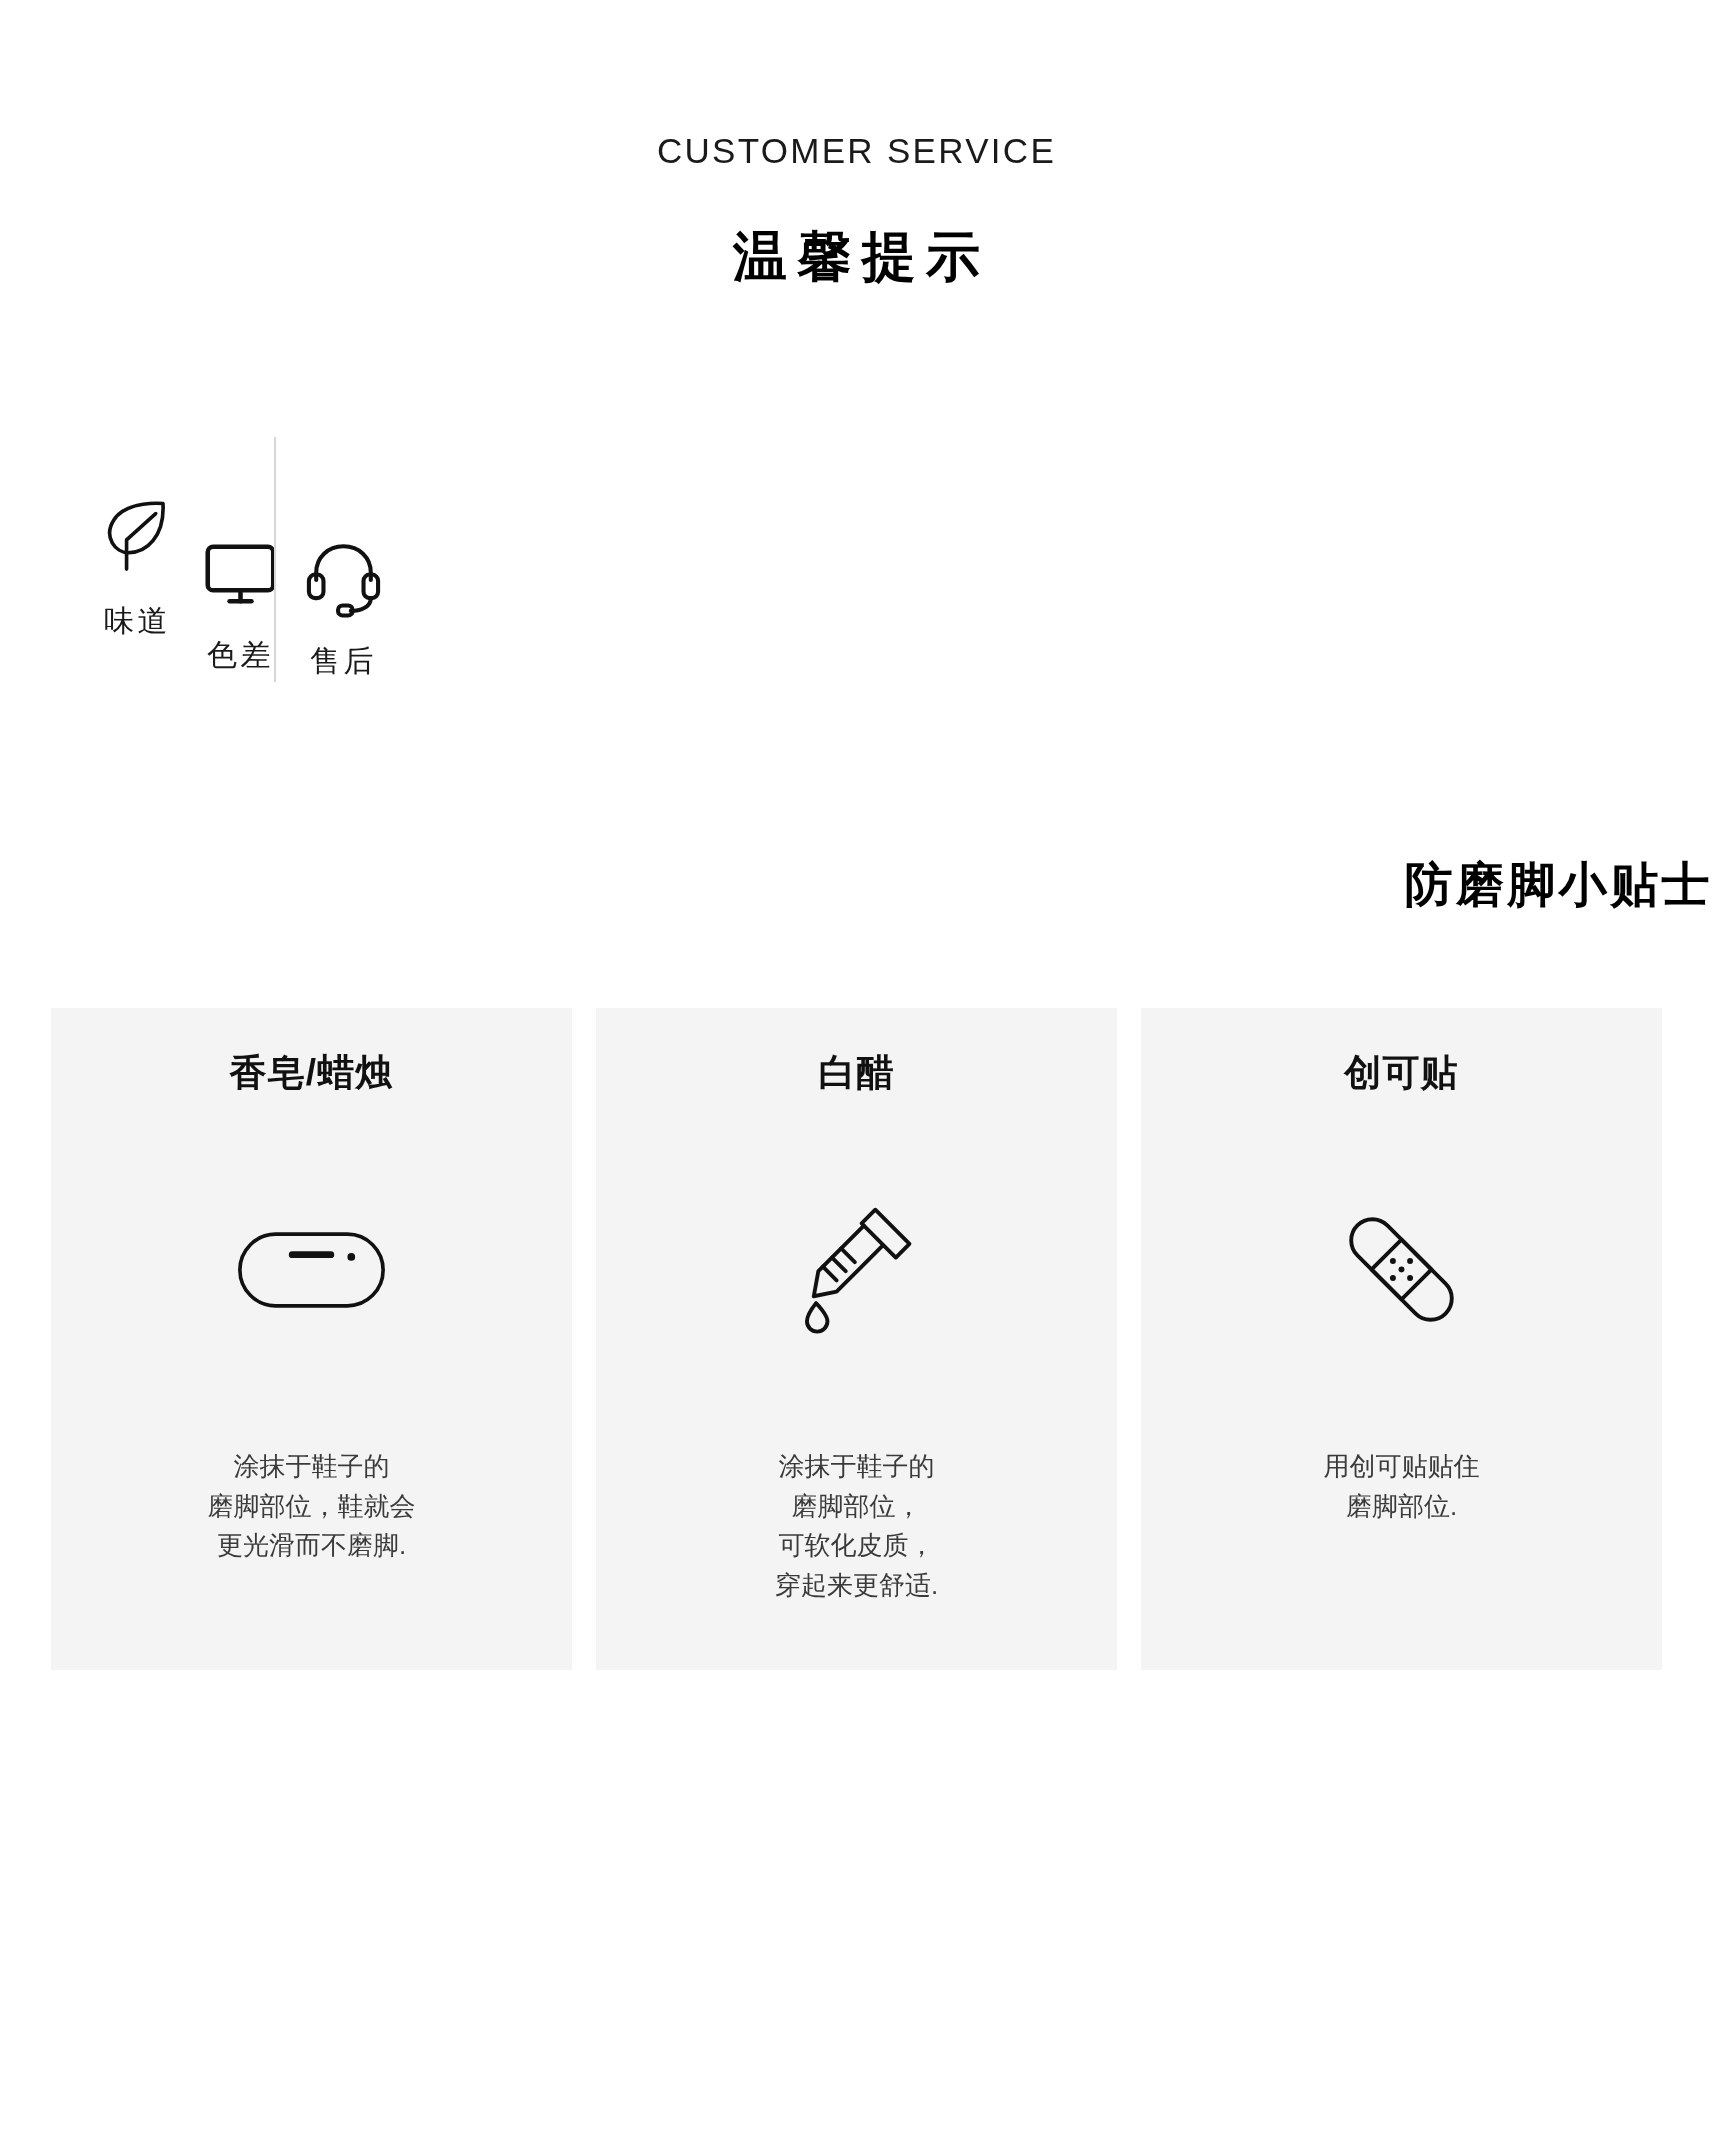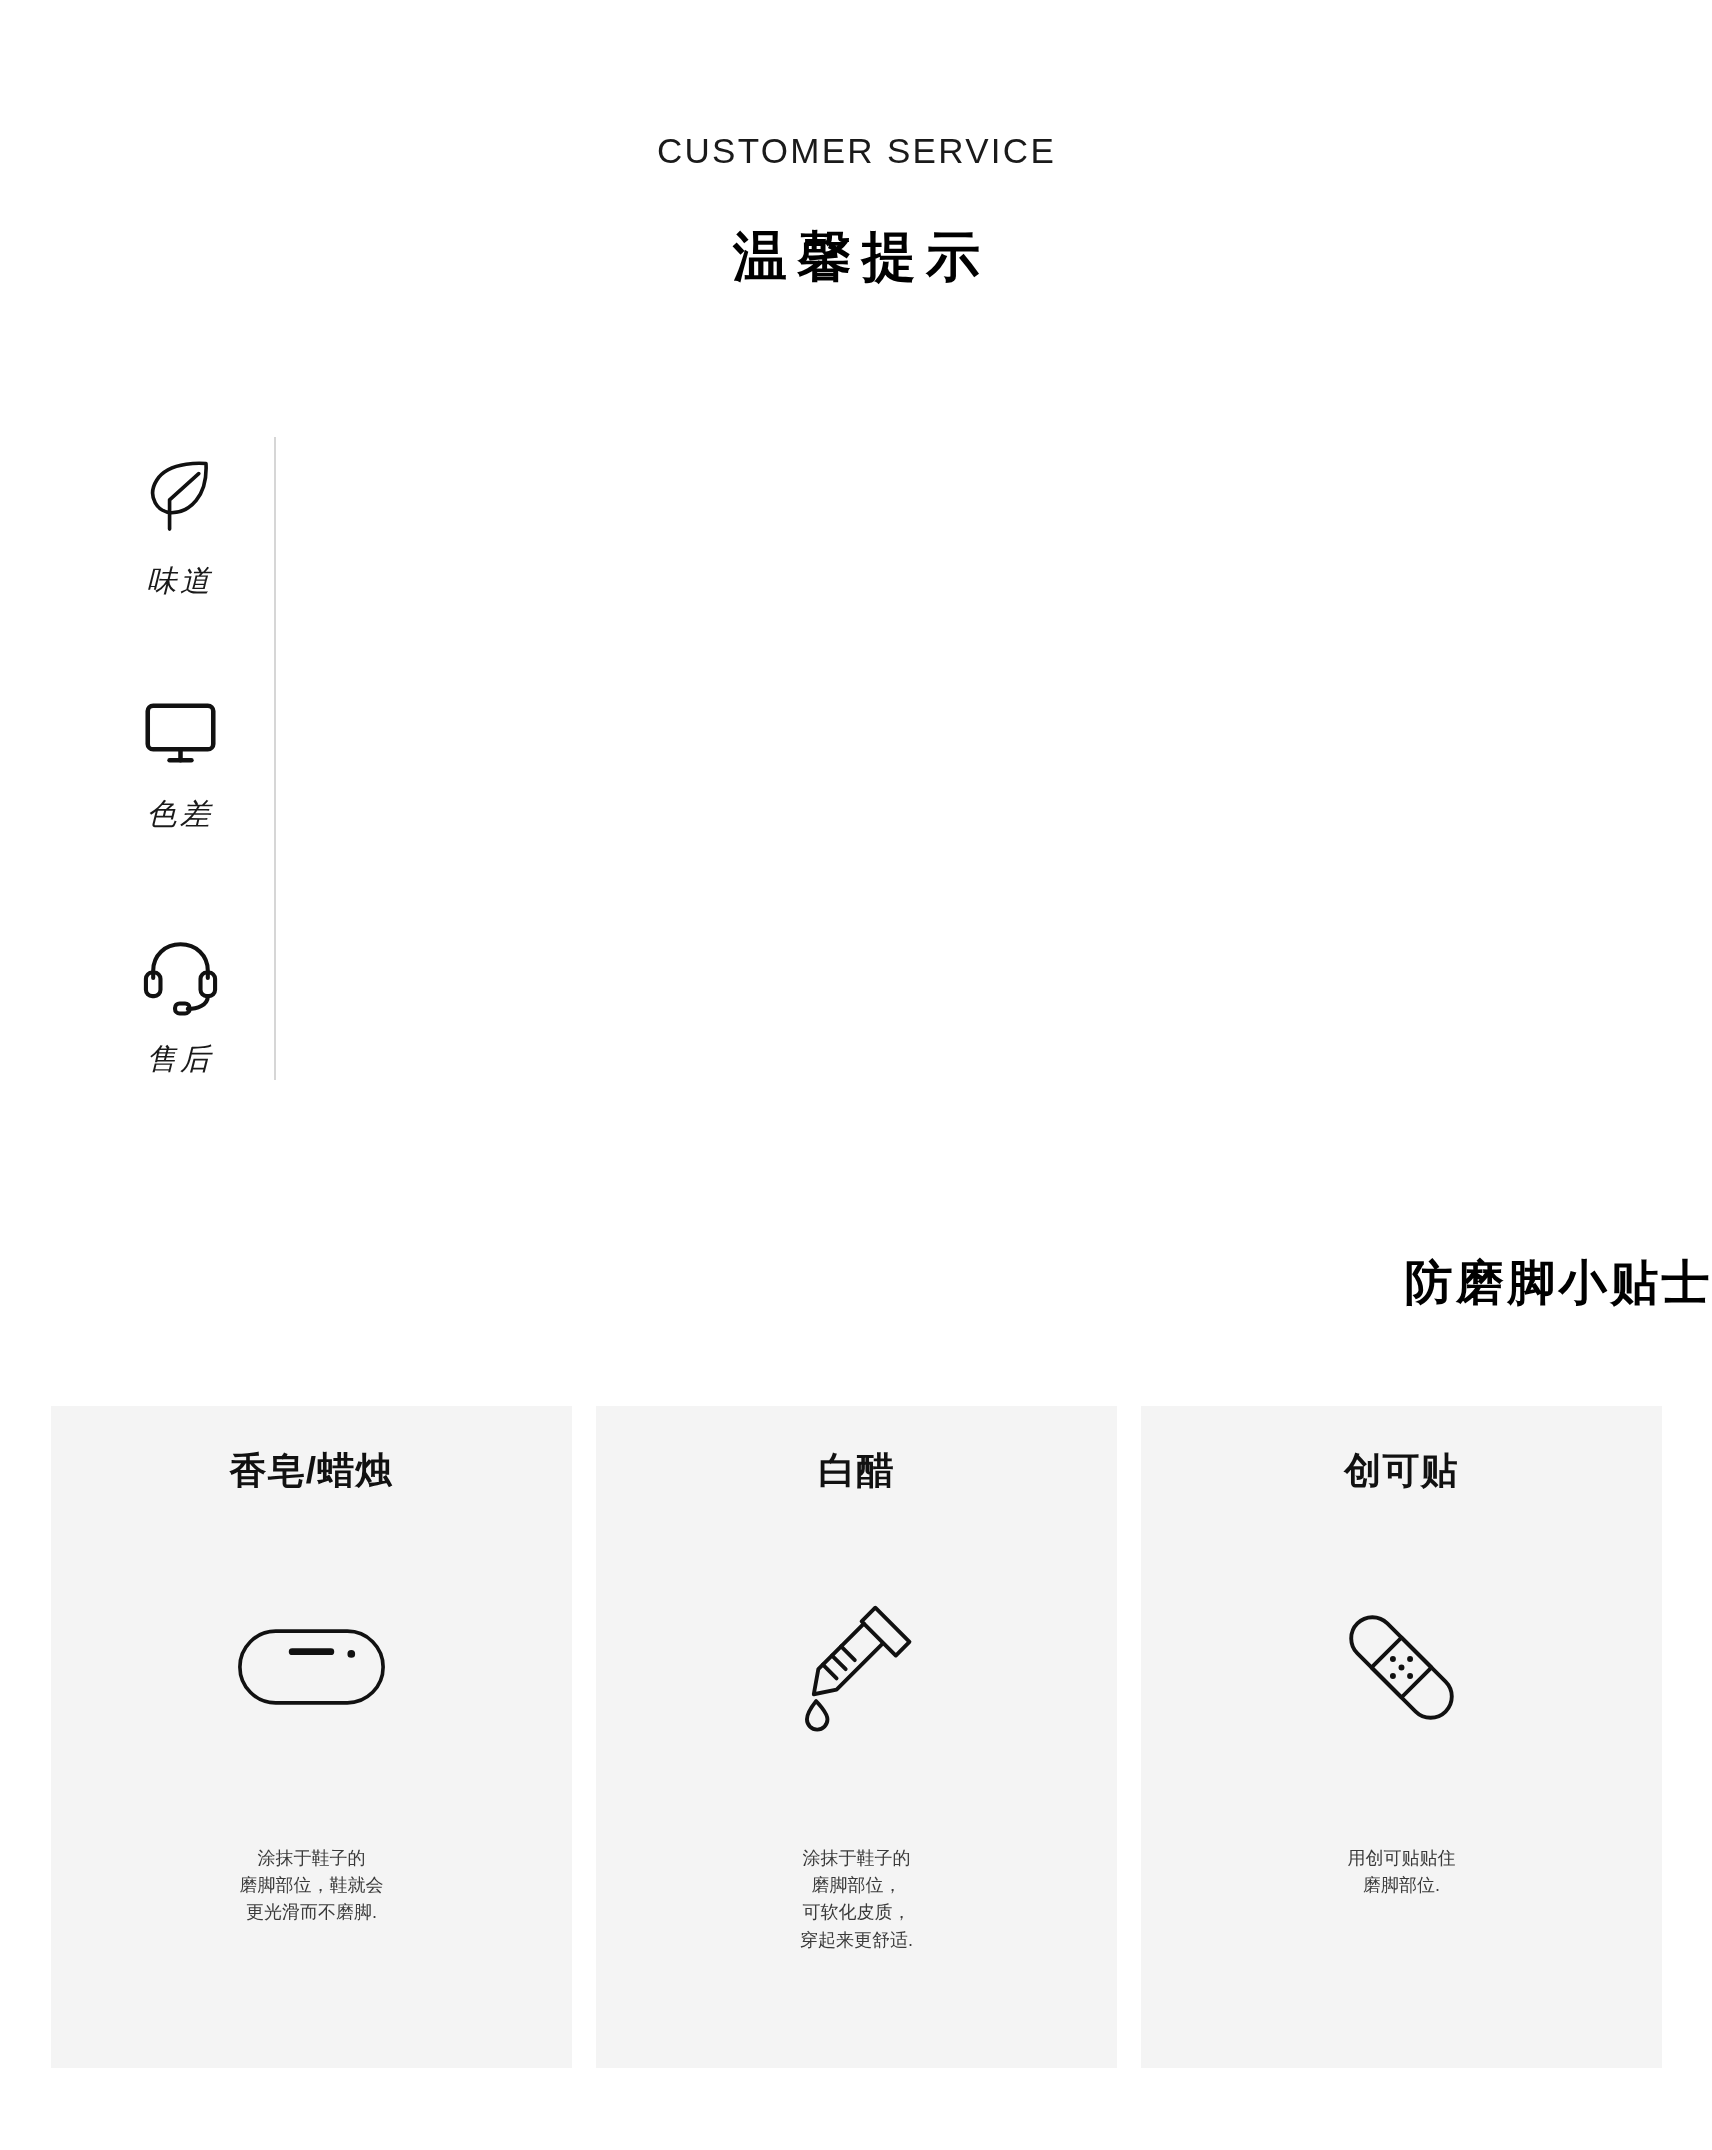--- a/index.html
+++ b/index.html
@@ -38,23 +38,21 @@
   .notice-section {
     margin-top: 143px;
     padding-left: 86px;
     padding-right: 86px;
     display: flex;
   }
   .notice-left {
     width: 188px;
     flex: 0 0 188px;
     display: flex;
-    flex-direction: column;
-    align-items: center;
-    font-style: italic;
+    align-items: center;
   }
   .notice-divider {
     width: 1.7px;
     background: #d6d6d6;
     margin-right: 63px;
     align-self: stretch;
   }
   .notice-right { flex: 1; }
 
   .icon-block {
@@ -125,21 +123,21 @@
   }
   .tip-icon {
     margin-top: 74px;
     height: 131px;
     display: flex;
     align-items: center;
     justify-content: center;
   }
   .tip-desc {
     margin-top: 80px;
-    font-size: 18px;
+    font-size: 26px;
     line-height: 1.52;
     text-align: center;
     color: #3a3a3a;
     white-space: pre-line;
   }
 </style>
 </head>
 <body>
 
 <div class="page">

